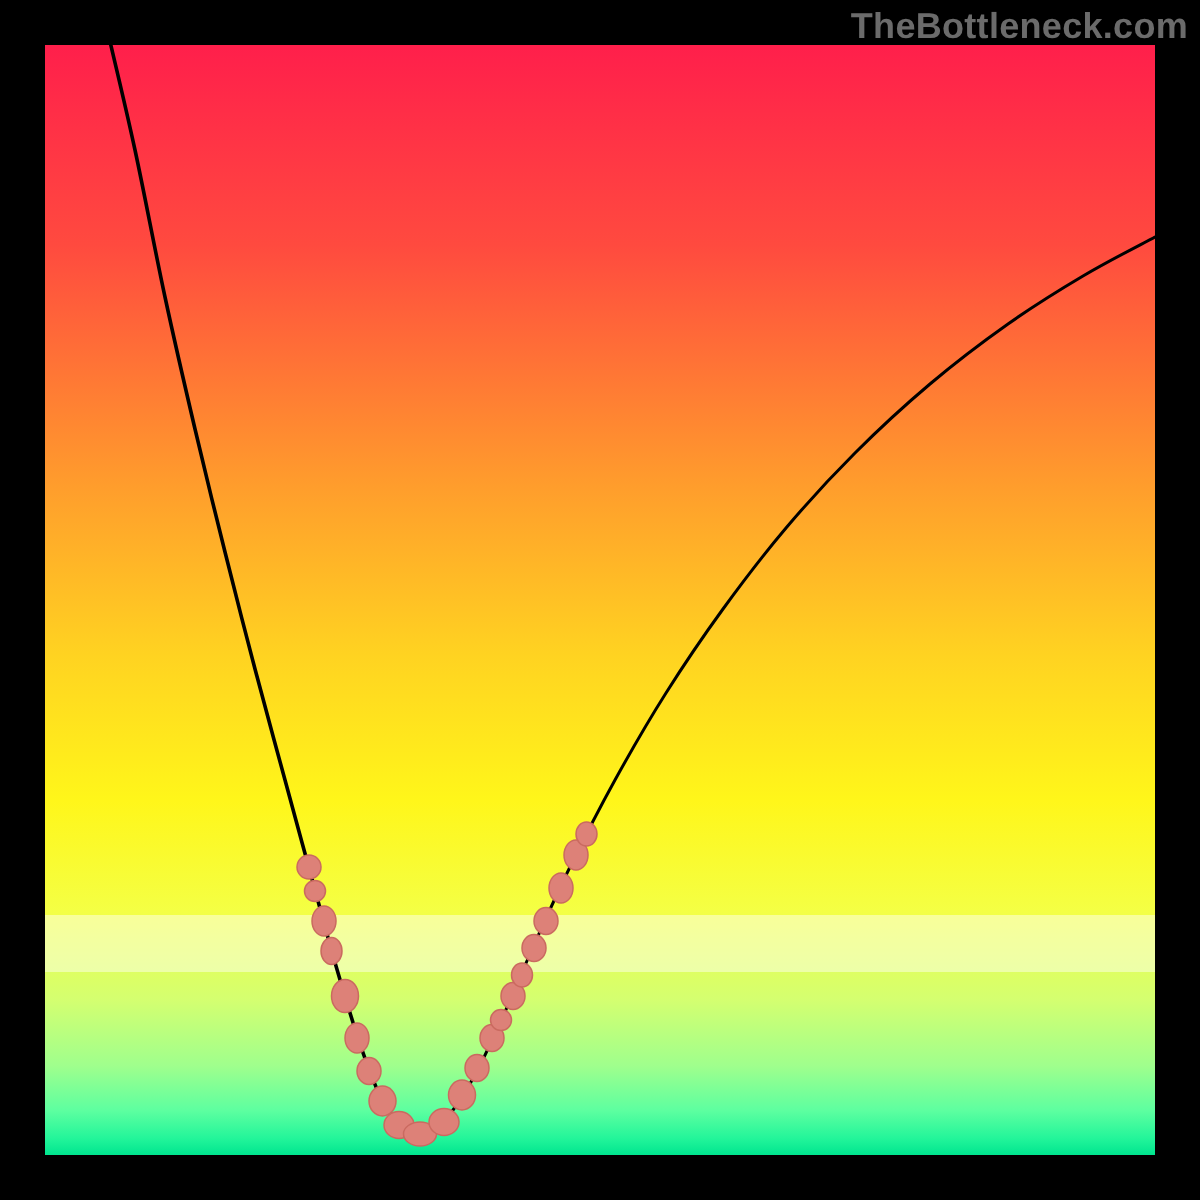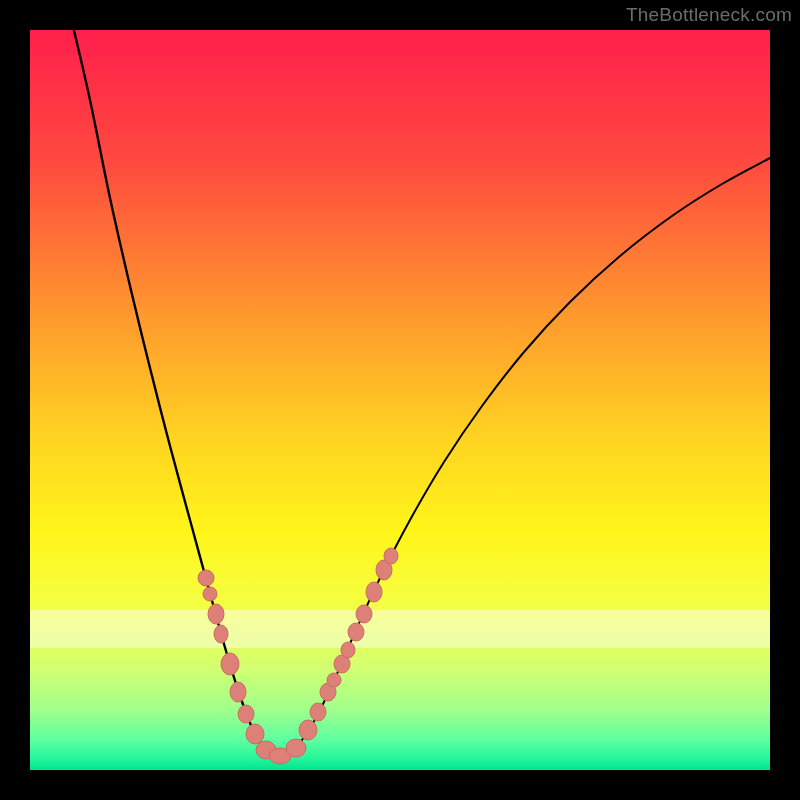--- a/index.html
+++ b/index.html
@@ -17,22 +17,22 @@
     background: #000;
   }
   .plot {
     position: absolute;
     background: #fff;
   }
   .watermark {
     position: absolute;
     top: 4px;
     right: 8px;
-    font-size: 19px;
-    font-weight: 400;
+    font-size: 24px;
+    font-weight: 700;
     color: #6b6b6b;
     letter-spacing: 0.2px;
   }
   svg { display: block; }
 </style>
 </head>
 <body>
 
 <div class="frame">
   <div class="watermark">TheBottleneck.com</div>

